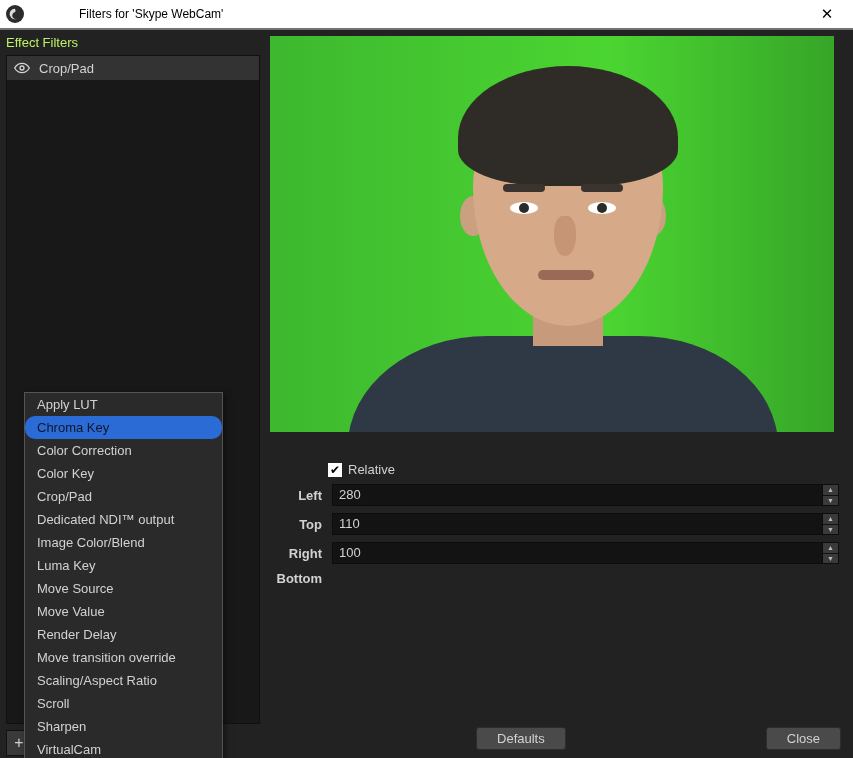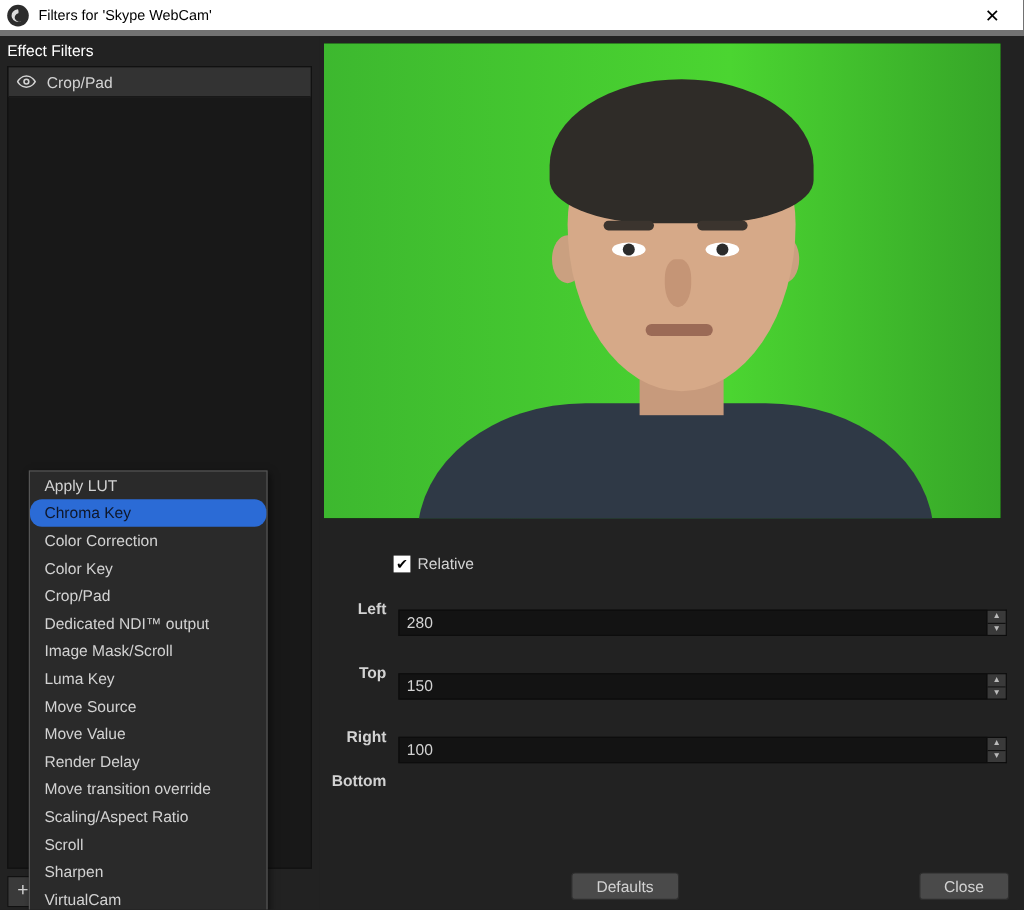--- a/index.html
+++ b/index.html
@@ -20,21 +20,22 @@
     }
     
     .titlebar {
       height: 30px;
       background: #fff;
       color: #000;
       display: flex;
       align-items: center;
       padding: 0 4px 0 6px;
       position: relative;
-      border-bottom: 5px solid #737373;
+      border-bottom: 2px solid #737373;
+      gap: 47px;
     }
     .titlebar .app-icon {
       width: 18px;
       height: 18px;
       border-radius: 50%;
       background: #2c2c2c;
       display: flex;
       align-items: center;
       justify-content: center;
       margin-right: 8px;
@@ -59,21 +60,21 @@
       position: relative;
     }
     
     .left {
       width: 266px;
       display: flex;
       flex-direction: column;
       background: #222;
     }
     .section-label {
-      color: #ffffff;
+      color: #bef264;
       padding: 5px 6px 5px 6px;
       font-size: 13px;
     }
     .filter-list {
       flex: 1;
       background: #181818;
       margin: 0 6px 0 6px;
       border: 1px solid #111;
       display: flex;
       flex-direction: column;
@@ -232,21 +233,20 @@
       justify-content: center;
       margin-right: 6px;
       color: #000;
       font-size: 12px;
       line-height: 1;
     }
     .num-wrap {
       flex: 1;
       display: flex;
       height: 22px;
-      margin-top: 24px;
     }
     .num-input {
       flex: 1;
       background: #131313;
       color: #d2d2d2;
       border: 1px solid #0d0d0d;
       padding: 2px 6px;
       font-size: 13px;
     }
     .spinner {
@@ -377,21 +377,21 @@
           <div class="num-input">280</div>
           <div class="spinner">
               <div>▲</div>
               <div>▼</div>
             </div>
         </div>
       </div>
       <div class="prop-row">
         <span class="prop-label">Top</span>
         <div class="num-wrap">
-          <div class="num-input">150</div>
+          <div class="num-input">110</div>
           <div class="spinner">
               <div>▲</div>
               <div>▼</div>
             </div>
         </div>
       </div>
       <div class="prop-row">
         <span class="prop-label">Right</span>
         <div class="num-wrap">
           <div class="num-input">100</div>
@@ -414,21 +414,21 @@
     <div class="btn">Close</div>
   </div>
 
   <div class="context-menu">
     <div class="mi">Apply LUT</div>
     <div class="mi highlight">Chroma Key</div>
     <div class="mi">Color Correction</div>
     <div class="mi">Color Key</div>
     <div class="mi">Crop/Pad</div>
     <div class="mi">Dedicated NDI™ output</div>
-    <div class="mi">Image Mask/Scroll</div>
+    <div class="mi">Image Color/Blend</div>
     <div class="mi">Luma Key</div>
     <div class="mi">Move Source</div>
     <div class="mi">Move Value</div>
     <div class="mi">Render Delay</div>
     <div class="mi">Move transition override</div>
     <div class="mi">Scaling/Aspect Ratio</div>
     <div class="mi">Scroll</div>
     <div class="mi">Sharpen</div>
     <div class="mi">VirtualCam</div>
 

